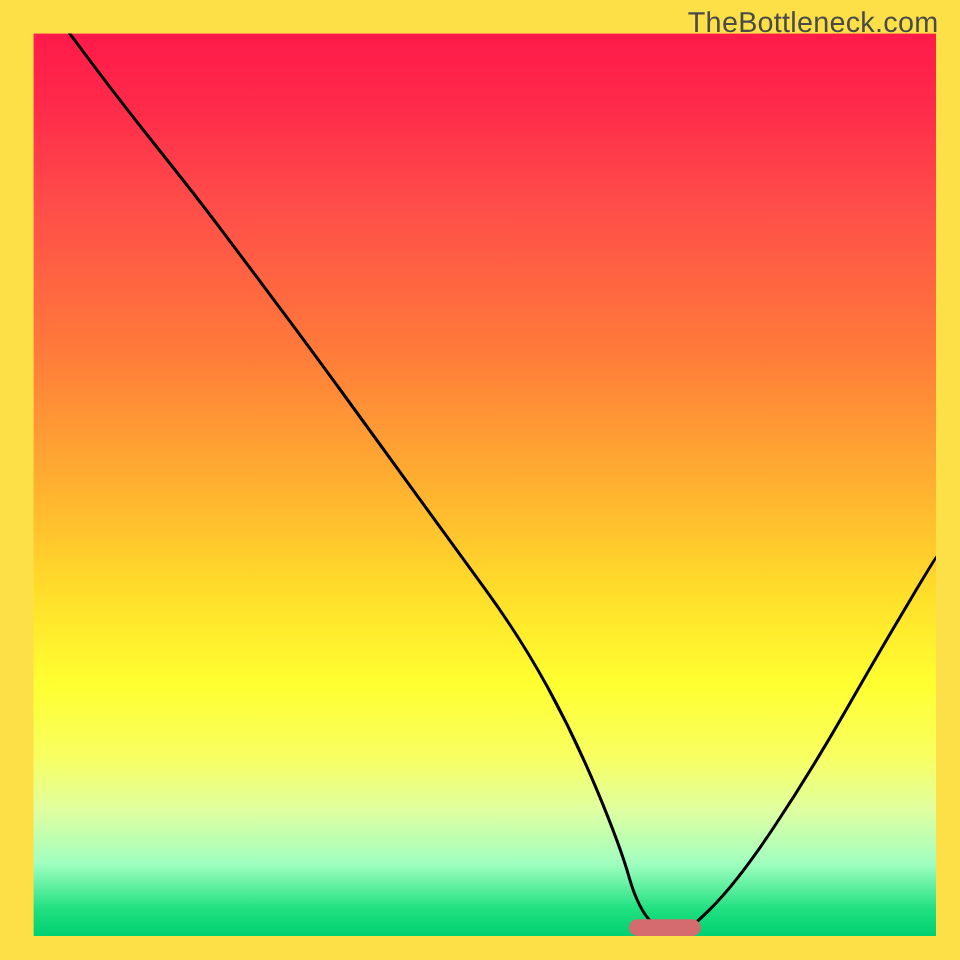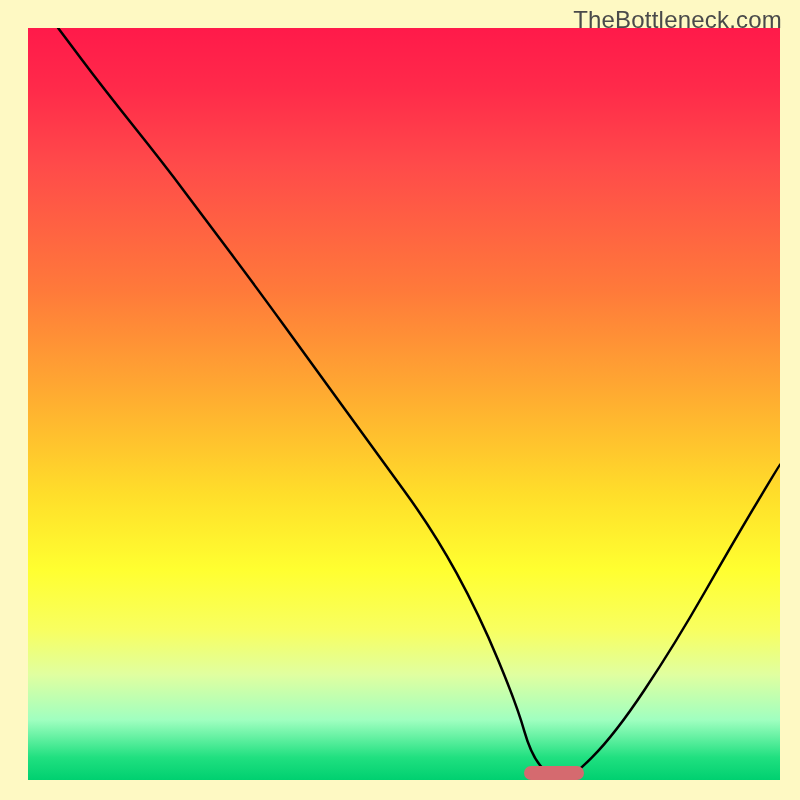--- a/index.html
+++ b/index.html
@@ -1,21 +1,21 @@
 <!DOCTYPE html>
 <html><head>
 <meta charset="utf-8">
 <style>
   * { margin: 0; padding: 0; box-sizing: border-box; }
   html, body { width: 800px; height: 800px; overflow: hidden; background: #000; }
   .chart-container {
     position: relative;
     width: 800px;
     height: 800px;
-    background: #fef9c3;
+    background: #fde047;
   }
   .plot-area {
     position: absolute;
     left: 28px;
     top: 28px;
     width: 752px;
     height: 752px;
     background: linear-gradient(to bottom,
       #ff1a4a 0%,
       #ff2a4a 8%,

